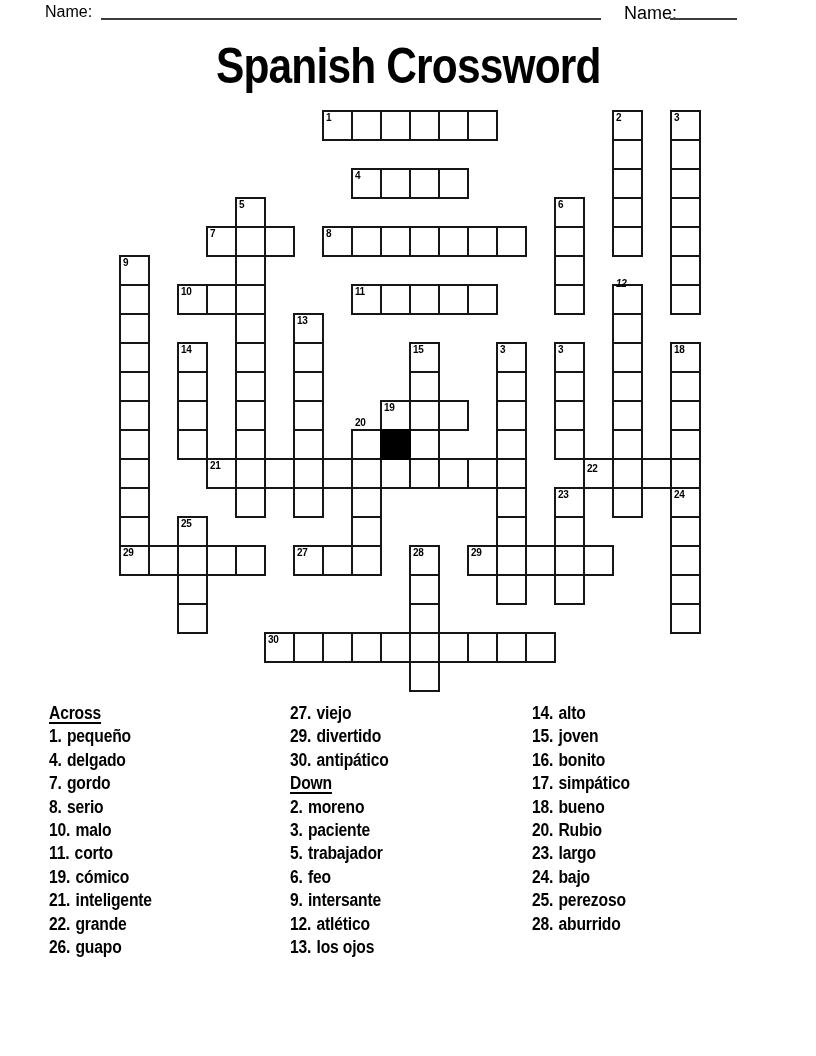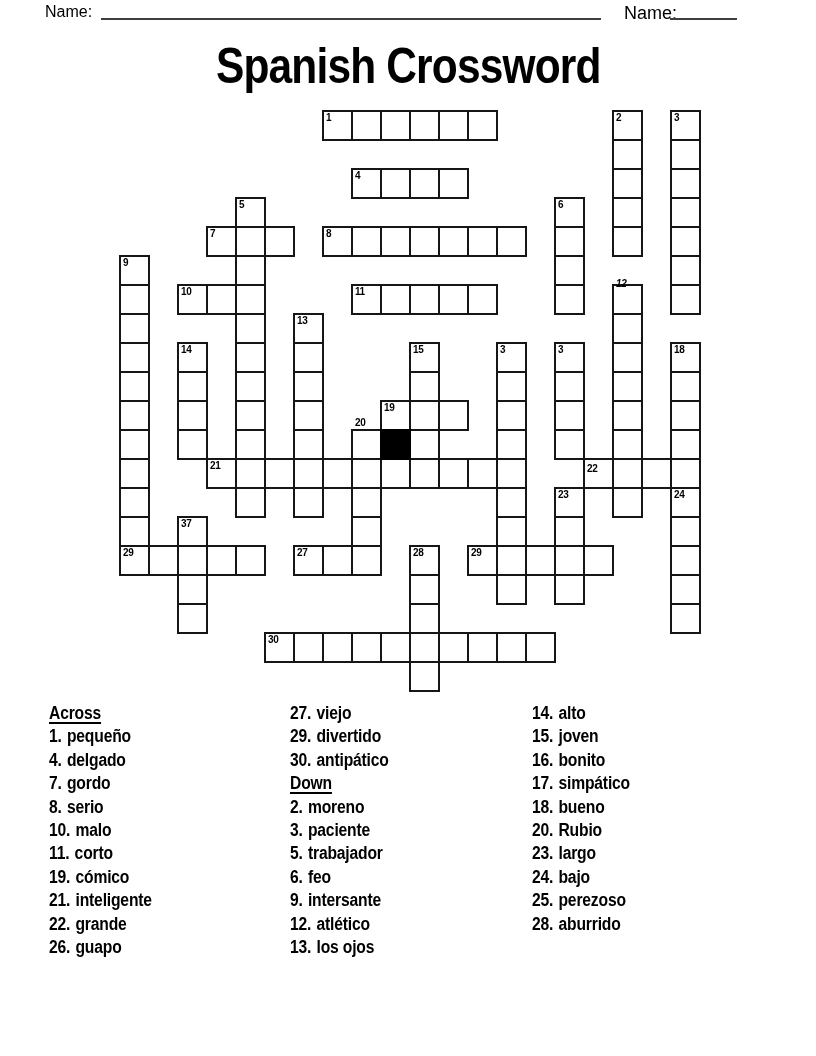--- a/index.html
+++ b/index.html
@@ -229,21 +229,21 @@
     <div class="cellnum" style="left: 294px; top: 235px;">15</div>
     <div class="cellnum" style="left: 381px; top: 235px;">3</div>
     <div class="cellnum" style="left: 439px; top: 235px;">3</div>
     <div class="cellnum" style="left: 555px; top: 235px; text-align: right;">18</div>
     <div class="cellnum" style="left: 265px; top: 293px;">19</div>
     <div class="cellnum" style="left: 236px; top: 308px; text-align: right;">20</div>
     <div class="cellnum" style="left: 91px; top: 351px;">21</div>
     <div class="cellnum" style="left: 468px; top: 354px;">22</div>
     <div class="cellnum" style="left: 439px; top: 380px;">23</div>
     <div class="cellnum" style="left: 555px; top: 380px;">24</div>
-    <div class="cellnum" style="left: 62px; top: 409px;">37</div>
+    <div class="cellnum" style="left: 62px; top: 409px;">25</div>
     <div class="cellnum" style="left: 4px; top: 438px;">29</div>
     <div class="cellnum" style="left: 178px; top: 438px;">27</div>
     <div class="cellnum" style="left: 294px; top: 438px;">28</div>
     <div class="cellnum" style="left: 352px; top: 438px;">29</div>
     <div class="cellnum" style="left: 149px; top: 525px;">30</div>
   </div>
 
 <div id="clues">
   <div class="clue-col" id="col0">
       <div class="clue-heading">Across</div>

